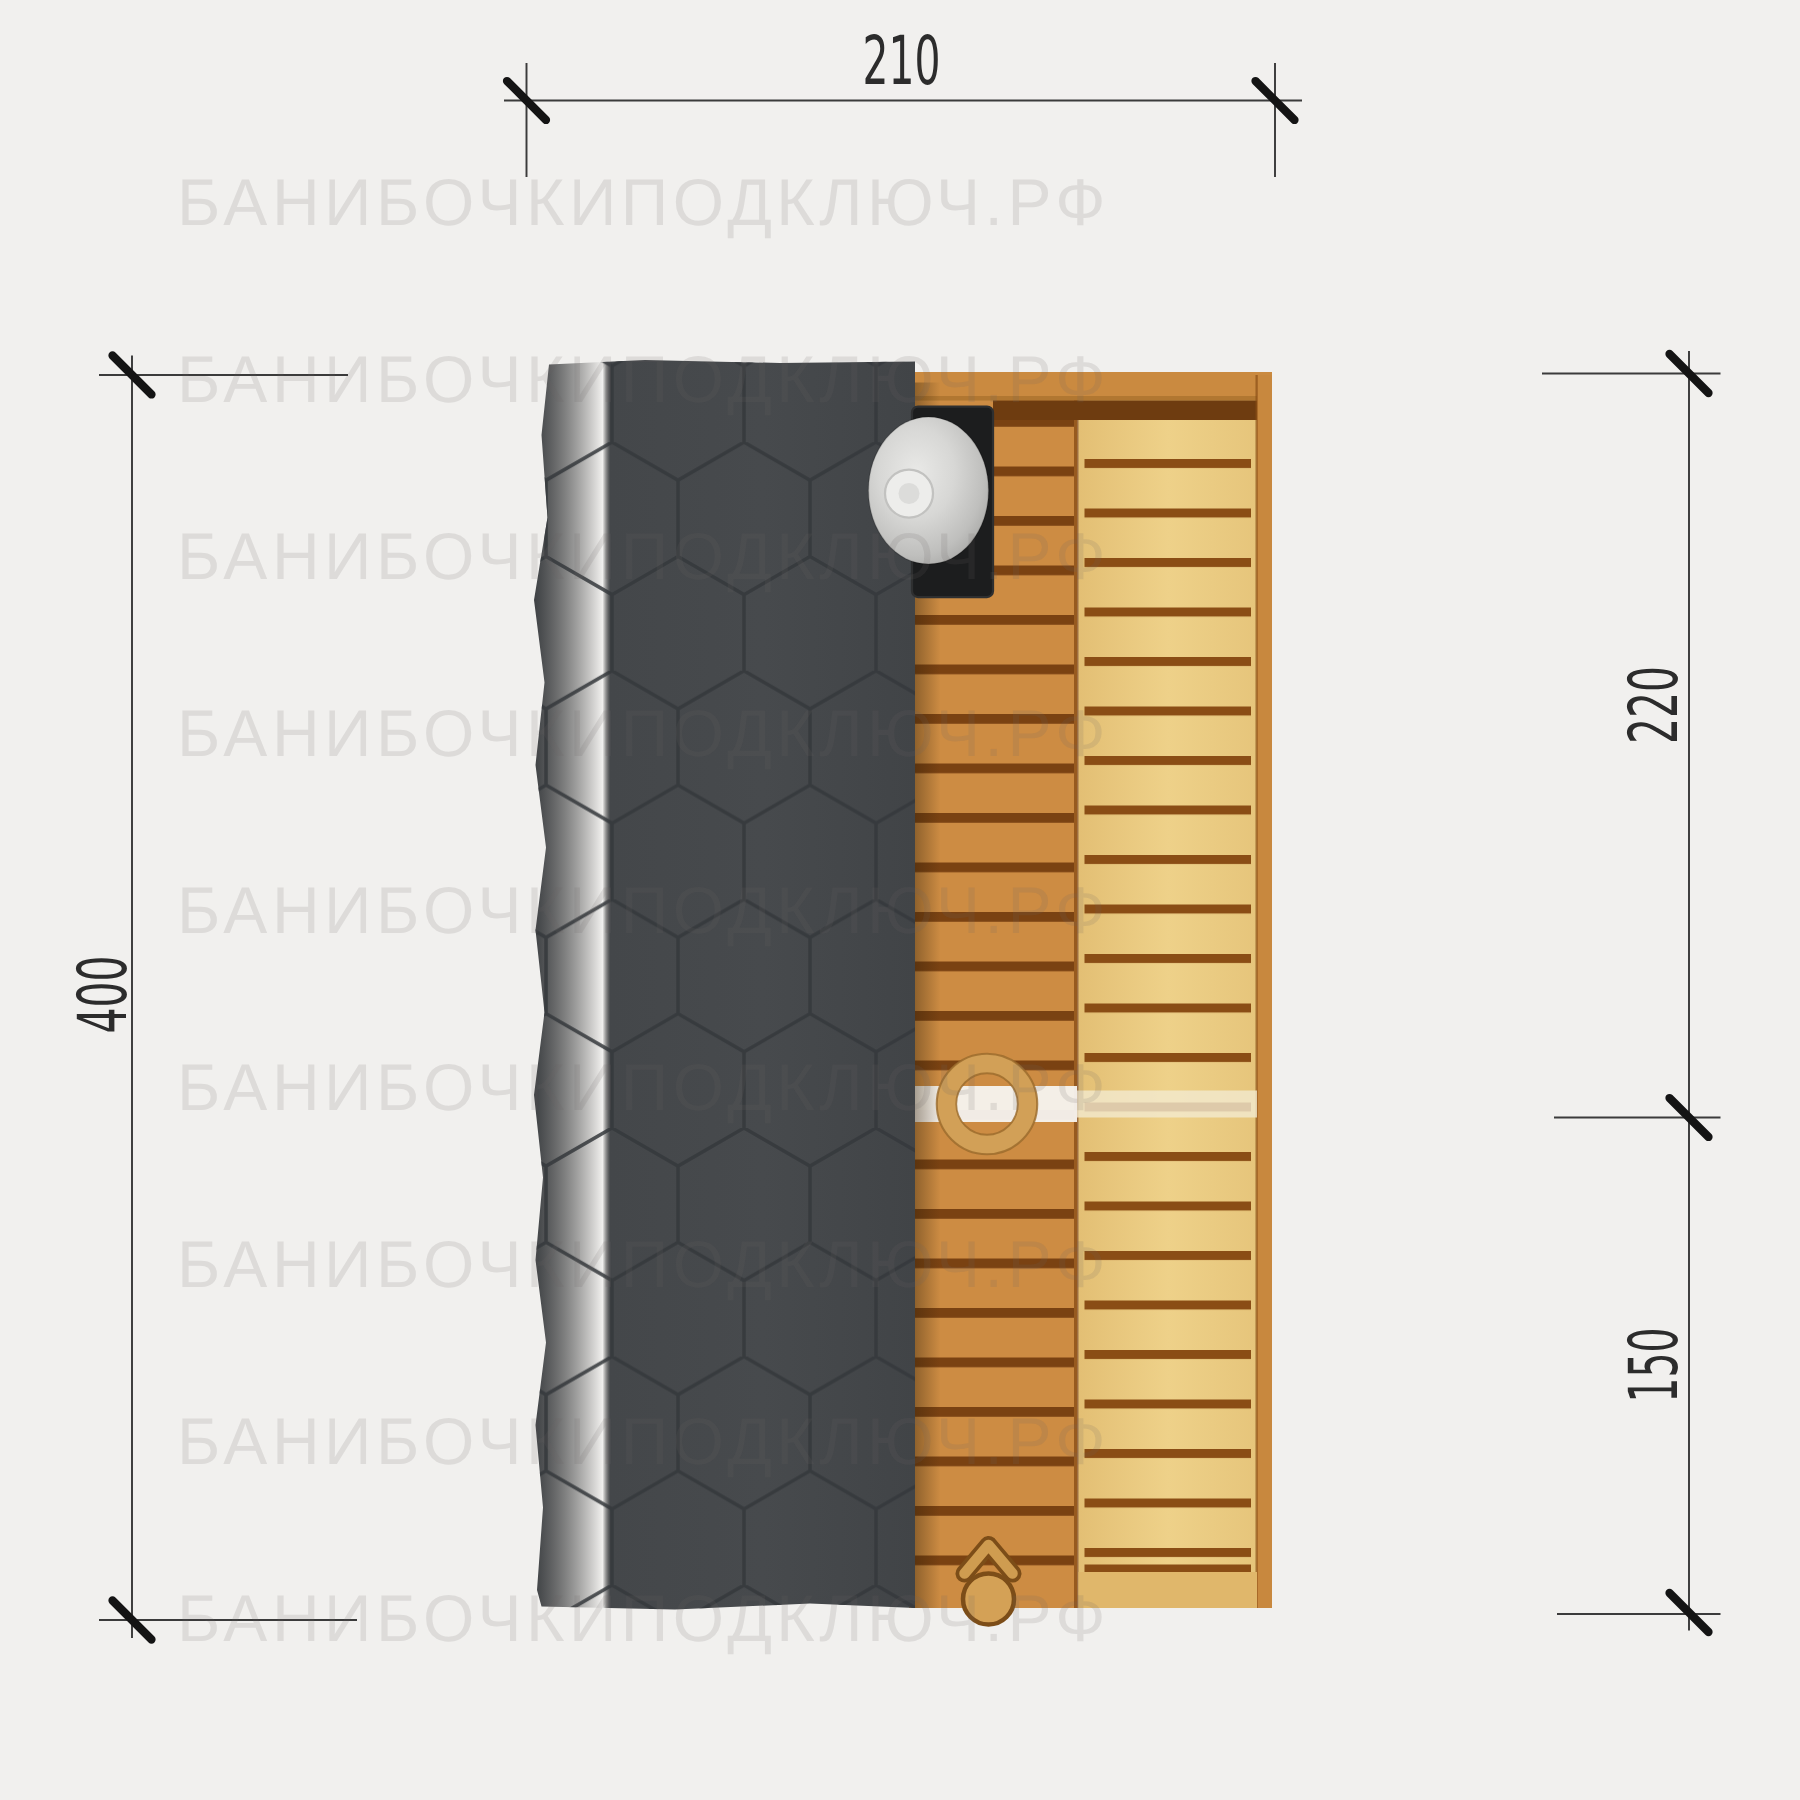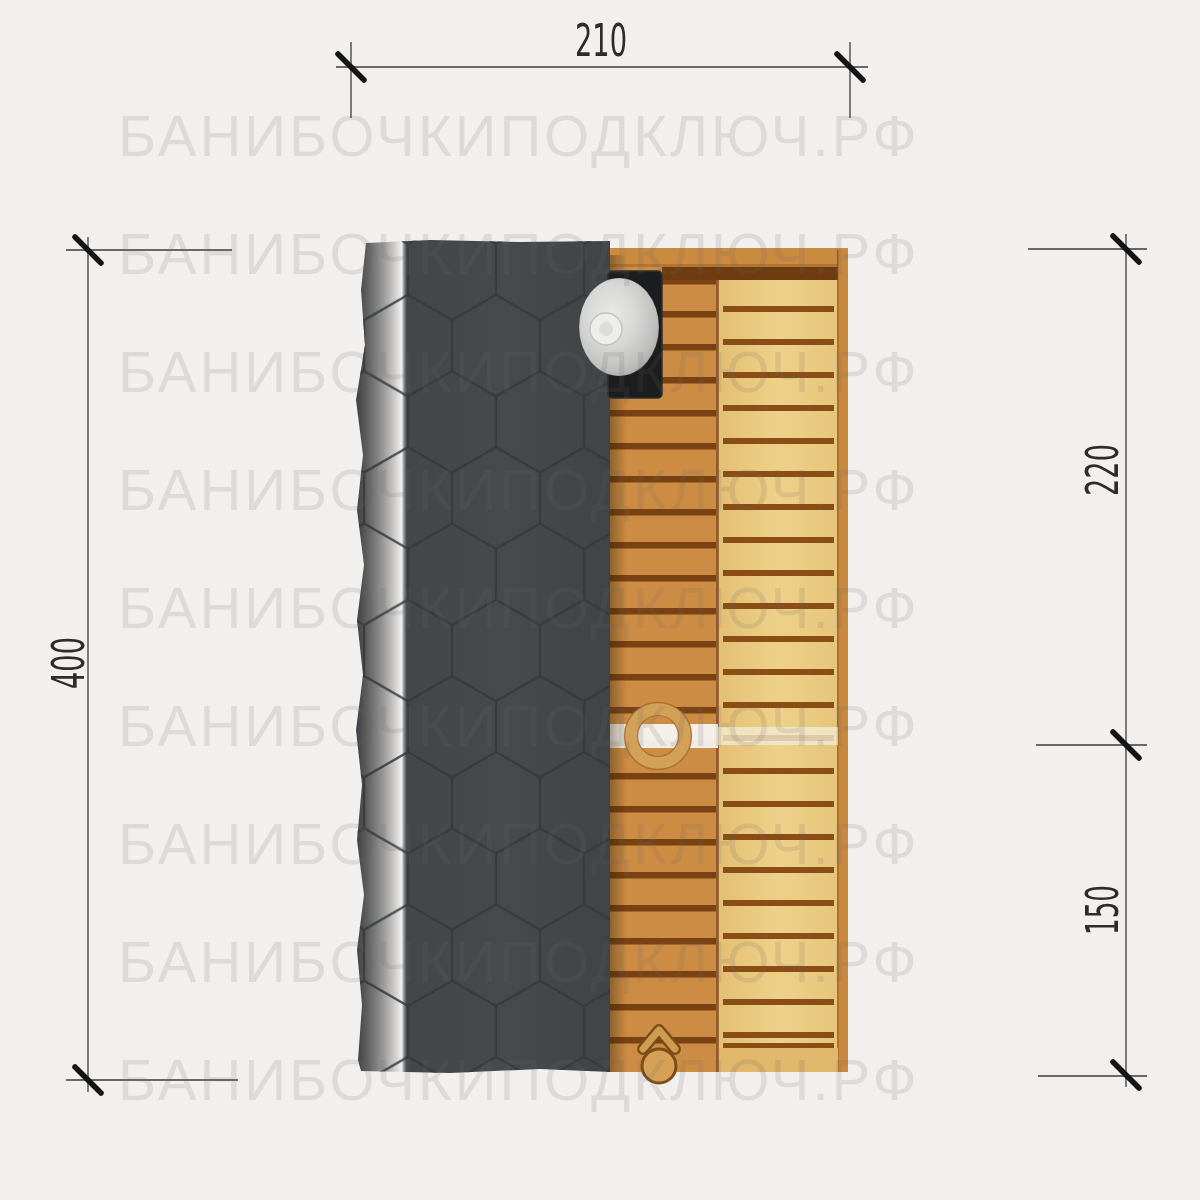--- a/index.html
+++ b/index.html
@@ -1,21 +1,21 @@
 <!DOCTYPE html>
 <html><head>
 <meta charset="utf-8">
 <style>
   html,body{margin:0;padding:0;}
   body{width:1200px;height:1200px;overflow:hidden;background:#f1f0ee;
        font-family:"Liberation Sans",sans-serif;}
   #stage{position:relative;width:1200px;height:1200px;background:#f1f0ee;overflow:hidden;}
   svg{position:absolute;left:0;top:0;}
   .wm-layer{position:absolute;left:0;top:0;width:1200px;height:1200px;pointer-events:none;z-index:5;}
-  .wm{position:absolute;left:118px;white-space:nowrap;font-size:58px;line-height:66px;
+  .wm{position:absolute;left:118px;white-space:nowrap;font-size:44px;line-height:66px;
       font-weight:400;letter-spacing:3px;color:rgba(105,102,98,0.15);
       font-family:"Liberation Sans",sans-serif;}
   .dimtxt{font-family:"DejaVu Sans",sans-serif;font-size:45px;fill:#2c2c2c;}
   .thin{stroke:#3b3b3b;stroke-width:1.3;fill:none;}
   .tick{stroke:#141414;stroke-width:5.5;stroke-linecap:round;}
 </style>
 </head>
 <body>
 
 <div id="stage">

